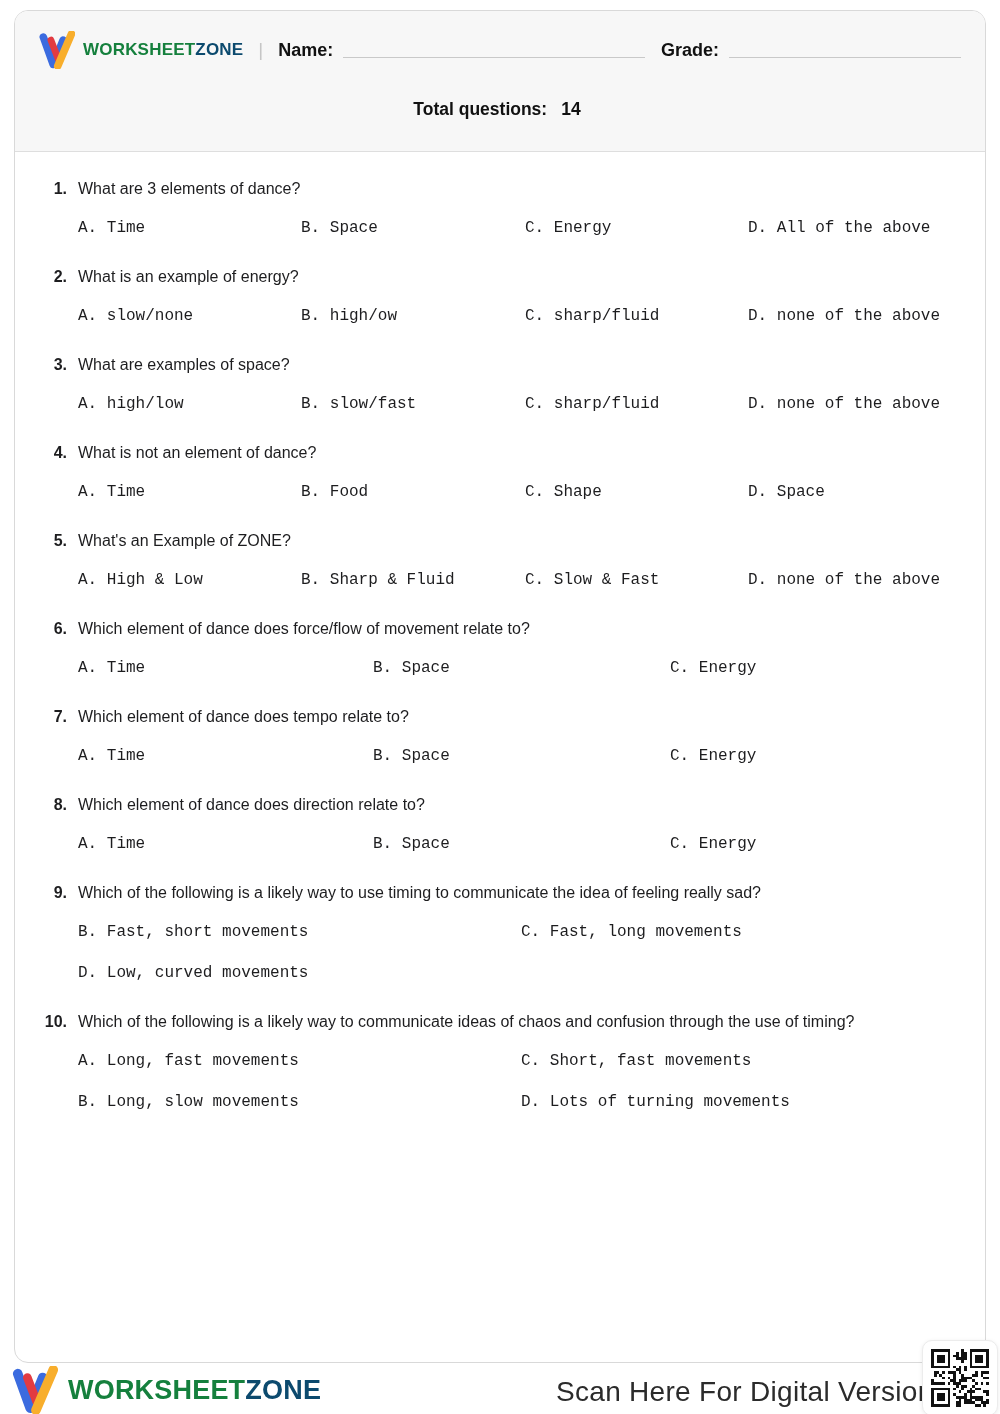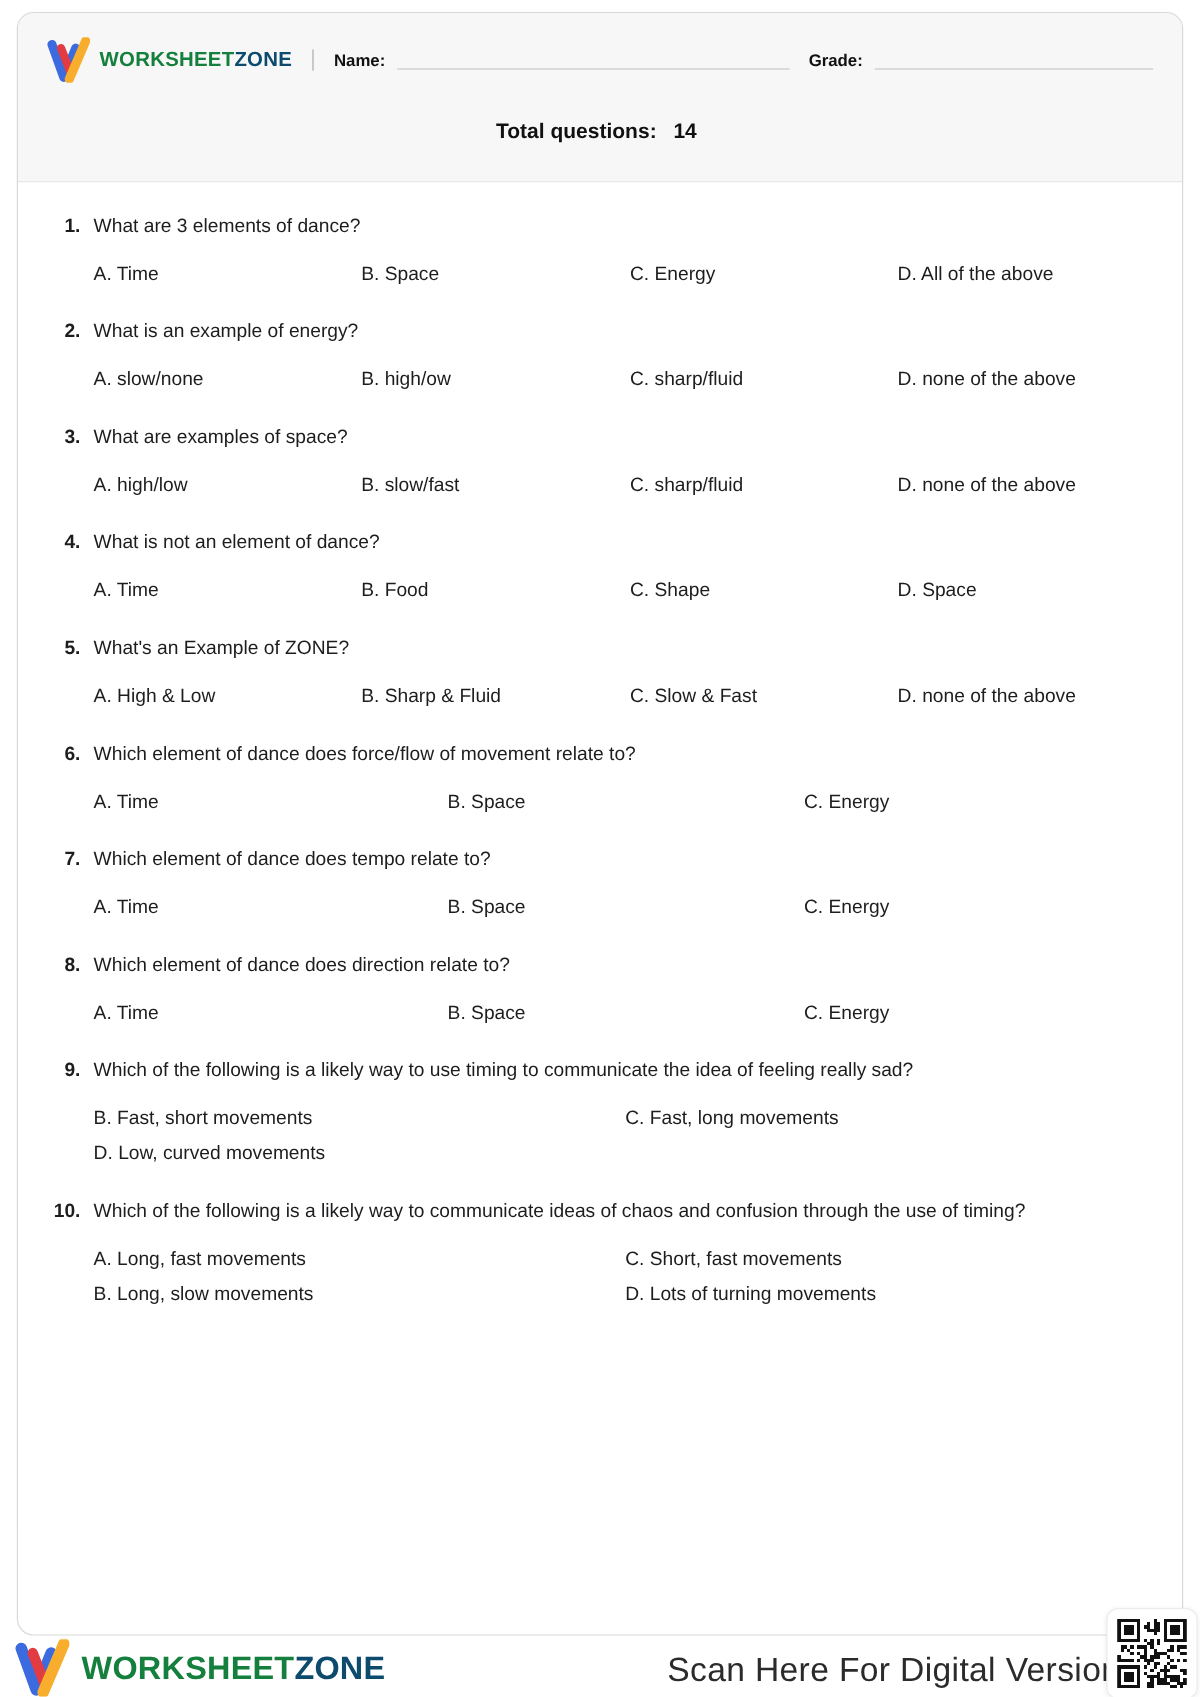--- a/index.html
+++ b/index.html
@@ -19,34 +19,34 @@
     height:141px; box-sizing:border-box; padding:20px 24px 0;
     background:#f7f7f7; border-bottom:1px solid #dedede;
     border-radius:13px 13px 0 0;
   }
   .brand-row { display:flex; align-items:center; }
   .brand { display:flex; align-items:center; gap:8px; }
   svg.mark { width:36px; height:38px; flex-shrink:0; }
   .brand-word { font-weight:bold; font-size:17px; letter-spacing:0.2px; }
   .w1 { color:#15803d; } .w2 { color:#0c4a6e; }
   .sep { color:#c6c6c6; margin:0 15px; font-size:19px; font-weight:300; }
-  .field-label { font-weight:bold; font-size:14px; color:#111; white-space:nowrap; }
+  .field-label { font-weight:bold; font-size:18px; color:#111; white-space:nowrap; }
   .field-line { border-bottom:1.5px solid #c9c9c9; height:14px; display:inline-block; }
   .name-line { flex:1; margin:0 16px 0 10px; }
   .grade-line { width:232px; margin-left:10px; }
   .total-row { margin:30px 0 0 -6px; font-size:17.5px; font-weight:bold; color:#111;text-align:center; }
   .total-value { margin-left:14px; }
 
   
   .box-body { padding:26px 28px 0 22px; font-size:16px; }
   .question { margin-bottom:27px; }
   .q-line { display:flex; margin-bottom:18px; line-height:22px; }
   .q-num { width:30px; text-align:right; font-weight:bold; flex-shrink:0; }
   .q-text { margin-left:11px; }
-  .options { display:grid; margin-left:41px; row-gap:8px; line-height:21px; }
+  .options { display:grid; margin-left:41px; row-gap:20px; line-height:21px;font-family:Liberation Mono, monospace; }
   .options.four-col  { grid-template-columns:223px 224px 223px auto; }
   .options.three-col { grid-template-columns:295px 297px auto; }
   .options.two-col   { grid-template-columns:443px auto; }
 
   
   .footer-brand { position:absolute; left:12px; top:1366px; display:flex; align-items:center; gap:10px; }
   .footer-brand svg.mark { width:46px; height:48px; }
   .footer-word { font-size:27px; font-weight:bold; letter-spacing:0.2px; }
   .scan-text { position:absolute; left:556px; top:1376px; font-size:28px; color:#2b2b2b; letter-spacing:0.3px; }
   .qr-card {

